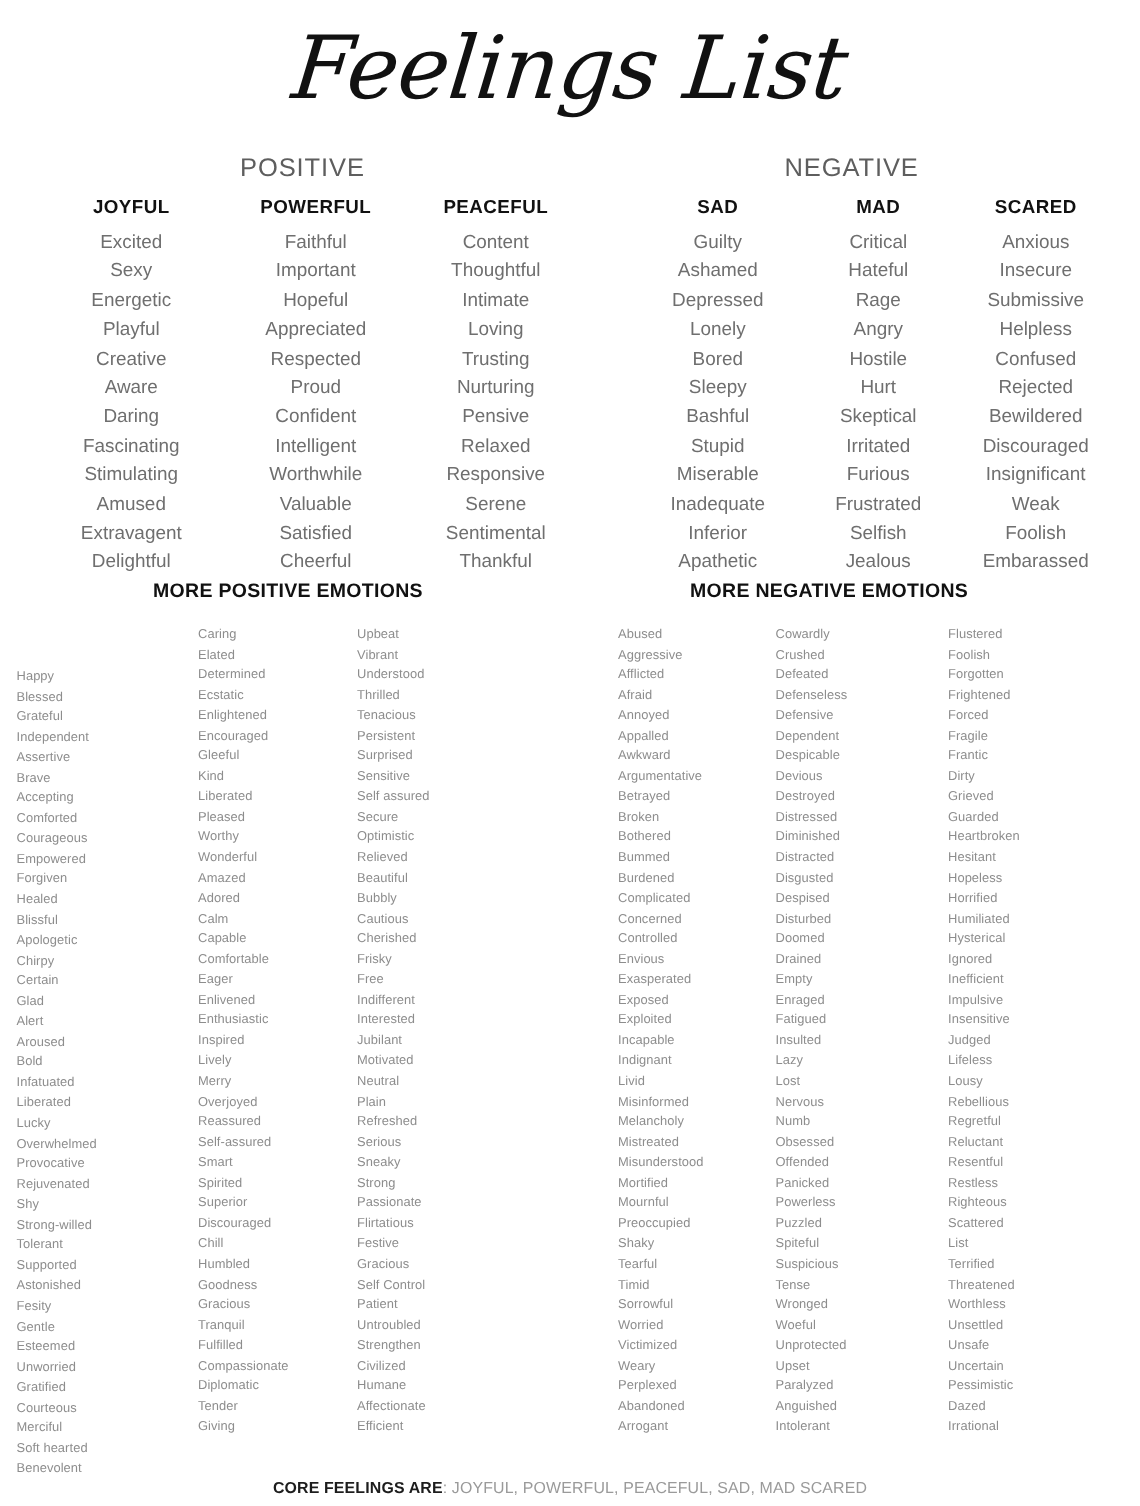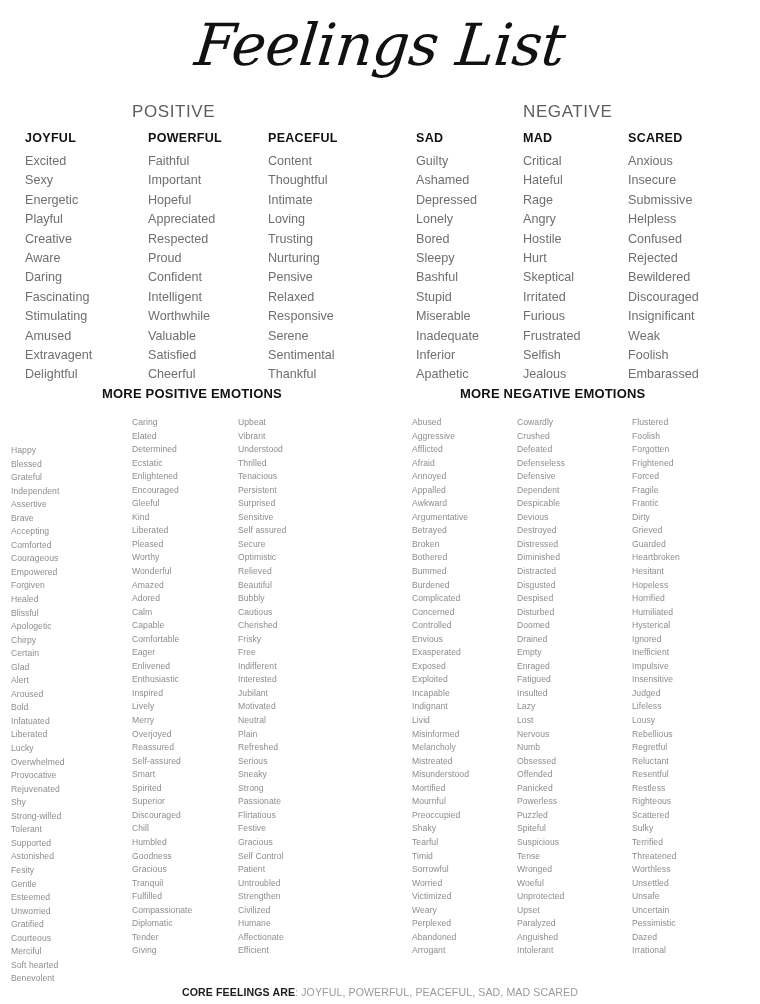--- a/index.html
+++ b/index.html
@@ -42,28 +42,29 @@
 
   
   .super-head {
     position: absolute;
     font-size: 17px;
     font-weight: 400;
     color: #5e5e5e;
     letter-spacing: 0.6px;
     font-family: "Liberation Sans", sans-serif;
   }
-  #positive-head { left: 132px; top: 102px; text-align: center; }
+  #positive-head { left: 160px; top: 102px; text-align: center; }
   #negative-head { left: 523px; top: 102px; }
 
   
   .main-col {
     position: absolute;
     top: 131px;
     width: 125px;
+    text-align: center;
   }
   .main-col .col-head {
     font-size: 12.5px;
     font-weight: bold;
     color: #111111;
     letter-spacing: 0.3px;
     line-height: 15px;
     margin-bottom: 6px;
     white-space: nowrap;
   }
@@ -470,21 +471,21 @@
     <div class="sword">Judged</div>
     <div class="sword">Lifeless</div>
     <div class="sword">Lousy</div>
     <div class="sword">Rebellious</div>
     <div class="sword">Regretful</div>
     <div class="sword">Reluctant</div>
     <div class="sword">Resentful</div>
     <div class="sword">Restless</div>
     <div class="sword">Righteous</div>
     <div class="sword">Scattered</div>
-    <div class="sword">Sulky</div>
+    <div class="sword">List</div>
     <div class="sword">Terrified</div>
     <div class="sword">Threatened</div>
     <div class="sword">Worthless</div>
     <div class="sword">Unsettled</div>
     <div class="sword">Unsafe</div>
     <div class="sword">Uncertain</div>
     <div class="sword">Pessimistic</div>
     <div class="sword">Dazed</div>
     <div class="sword">Irrational</div>
   </div>

